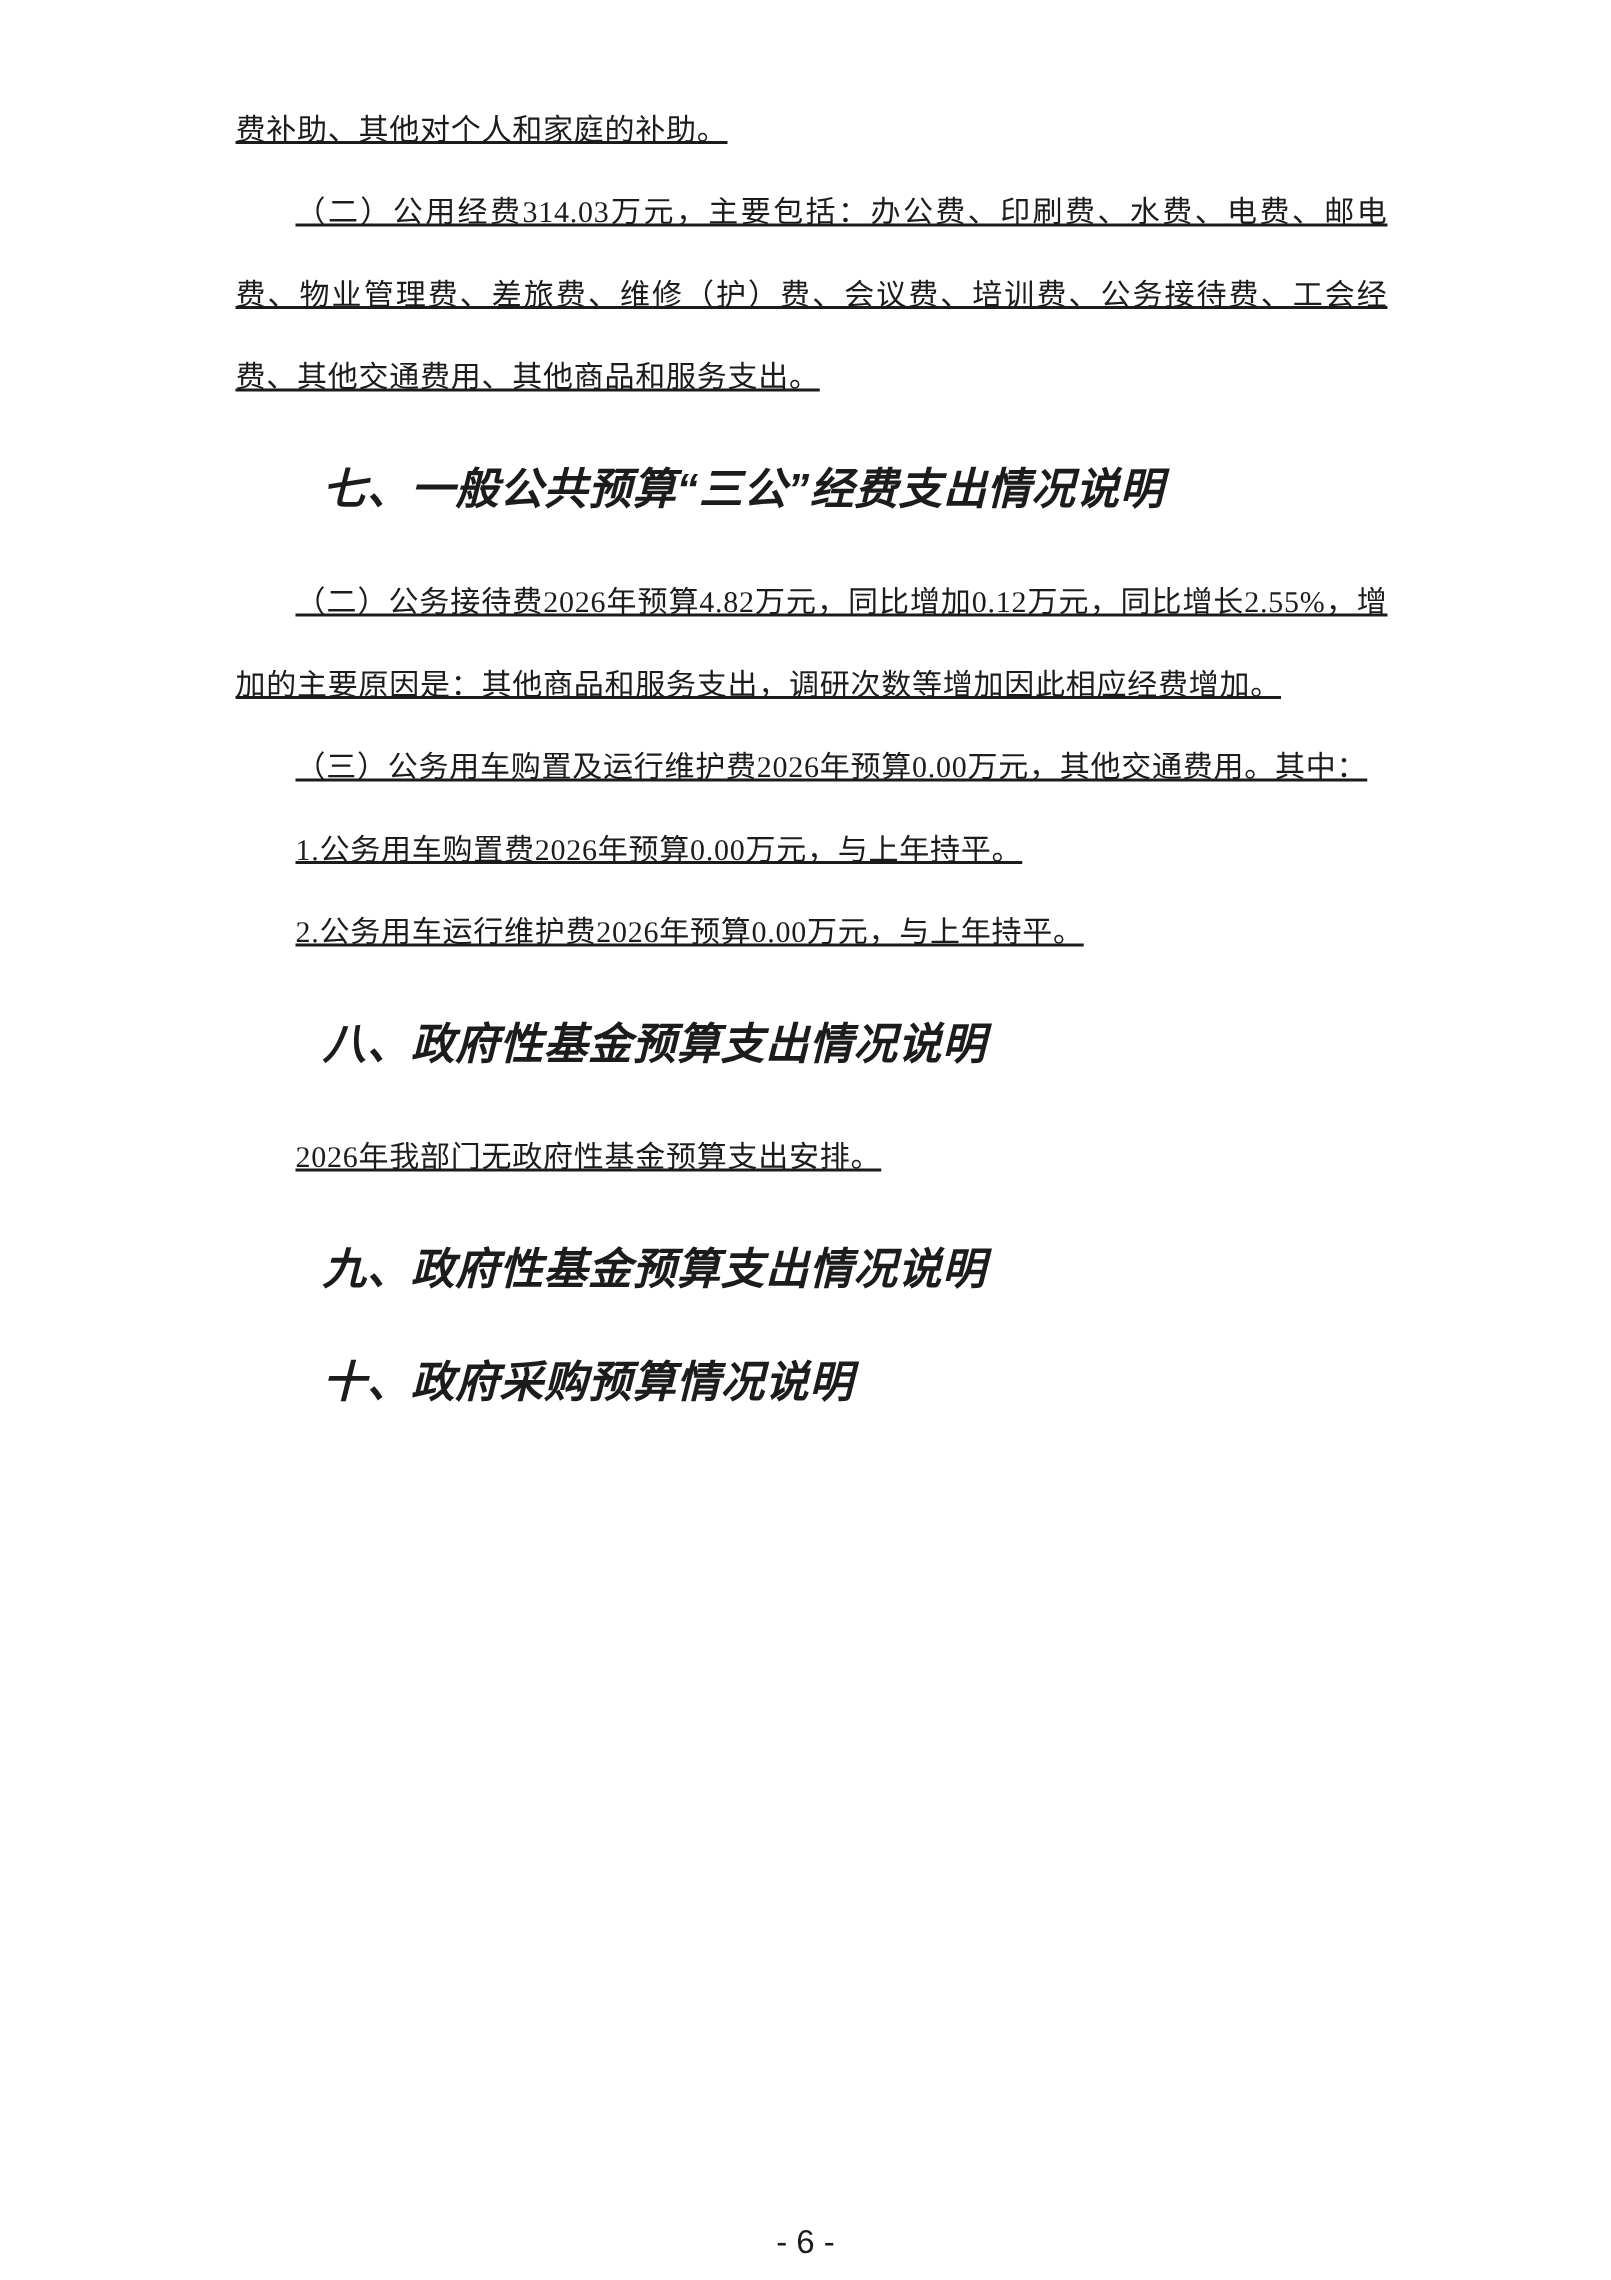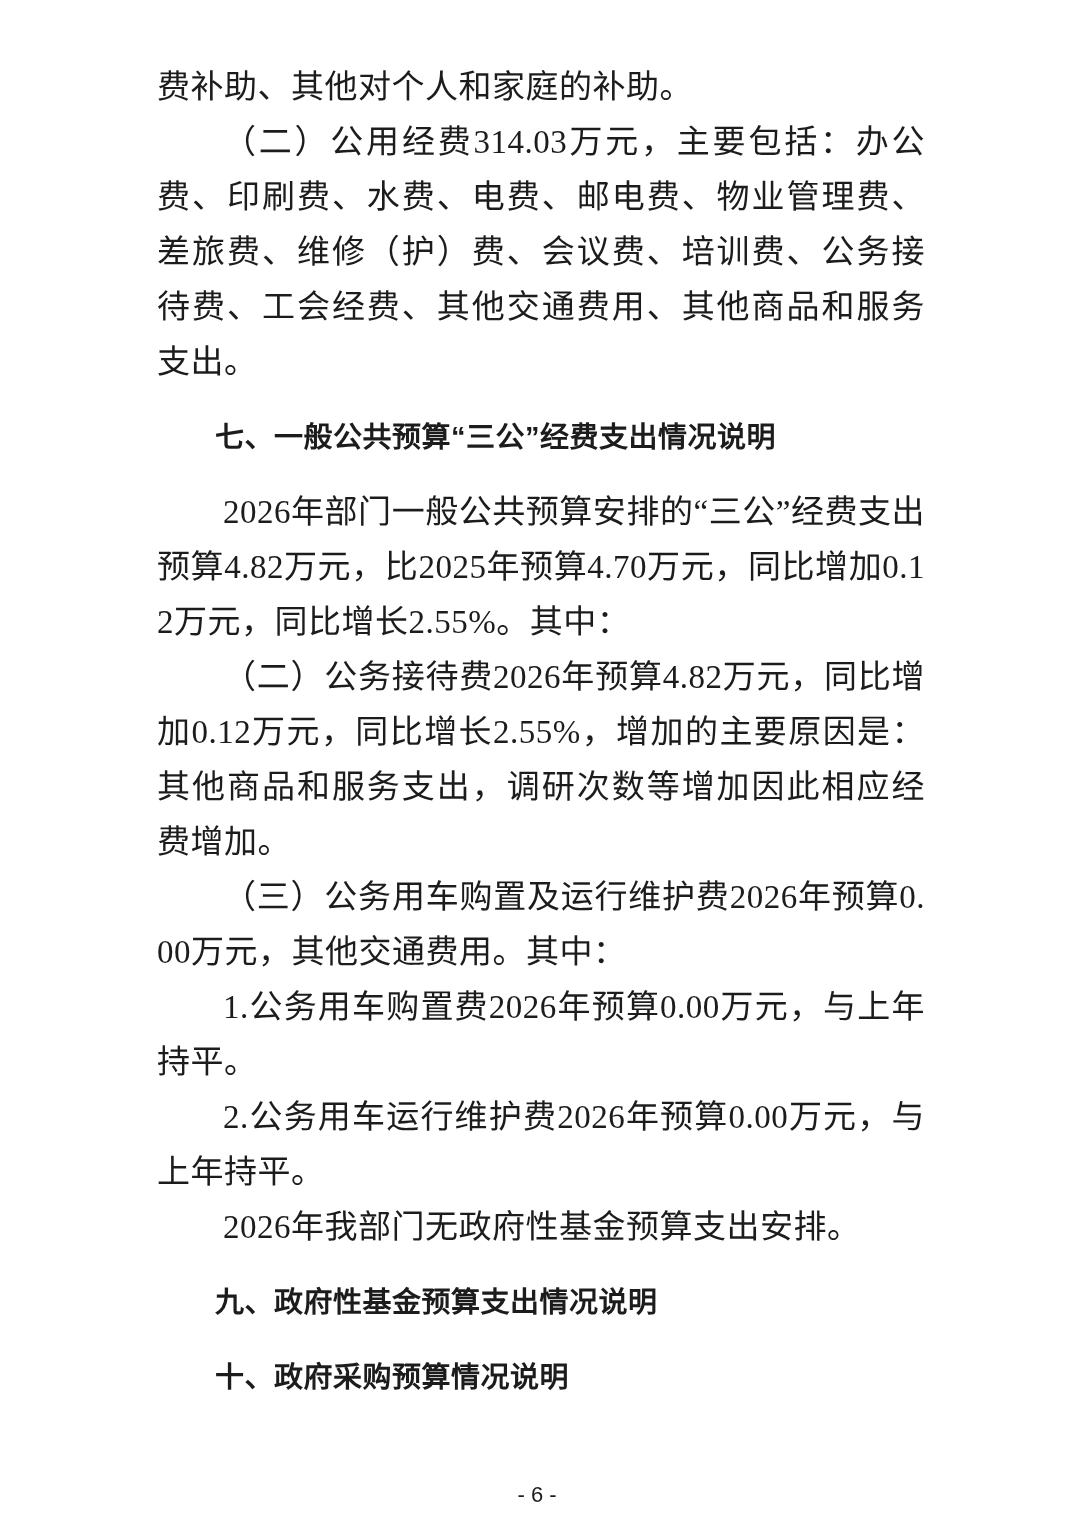--- a/index.html
+++ b/index.html
@@ -17,62 +17,64 @@
     overflow: hidden;
   }
   .content {
     position: absolute;
     top: 60px;
     left: 157px;
     width: 768px;
   }
   .para {
     margin: 0;
-    font-size: 33px;
+    font-size: 20px;
     line-height: 55px;
     text-align: justify;
     text-indent: 2em;
     letter-spacing: 0.5px;
     word-break: break-all;
+    text-decoration: underline;
   }
   .para.no-indent {
     text-indent: 0;
   }
   .sec-heading {
     margin: 20px 0;
     font-family: "Liberation Sans", "DejaVu Sans", sans-serif;
     font-weight: bold;
     font-size: 29px;
     line-height: 55px;
     text-indent: 2em;
     letter-spacing: 0.5px;
+    font-style: italic;
   }
   .footer {
     position: absolute;
     left: 0;
     right: 0;
     bottom: 12px;
     text-align: center;
     font-family: "Liberation Sans", "DejaVu Sans", sans-serif;
     font-size: 22px;
     color: #1c1c1c;
   }
 </style>
 </head>
 <body>
 
 <div class="page">
   <div class="content">
     <p class="para no-indent">费补助、其他对个人和家庭的补助。</p>
     <p class="para">（二）公用经费314.03万元，主要包括：办公费、印刷费、水费、电费、邮电费、物业管理费、差旅费、维修（护）费、会议费、培训费、公务接待费、工会经费、其他交通费用、其他商品和服务支出。</p>
     <h2 class="sec-heading">七、一般公共预算“三公”经费支出情况说明</h2>
-    <p class="para">2026年部门一般公共预算安排的“三公”经费支出预算4.82万元，比2025年预算4.70万元，同比增加0.12万元，同比增长2.55%。其中：</p>
     <p class="para">（二）公务接待费2026年预算4.82万元，同比增加0.12万元，同比增长2.55%，增加的主要原因是：其他商品和服务支出，调研次数等增加因此相应经费增加。</p>
     <p class="para">（三）公务用车购置及运行维护费2026年预算0.00万元，其他交通费用。其中：</p>
     <p class="para">1.公务用车购置费2026年预算0.00万元，与上年持平。</p>
     <p class="para">2.公务用车运行维护费2026年预算0.00万元，与上年持平。</p>
+    <h2 class="sec-heading">八、政府性基金预算支出情况说明</h2>
     <p class="para">2026年我部门无政府性基金预算支出安排。</p>
     <h2 class="sec-heading">九、政府性基金预算支出情况说明</h2>
     <h2 class="sec-heading">十、政府采购预算情况说明</h2>
   </div>
 
   <div class="footer">- 6 -</div>
 </div>
 
 </body></html>

